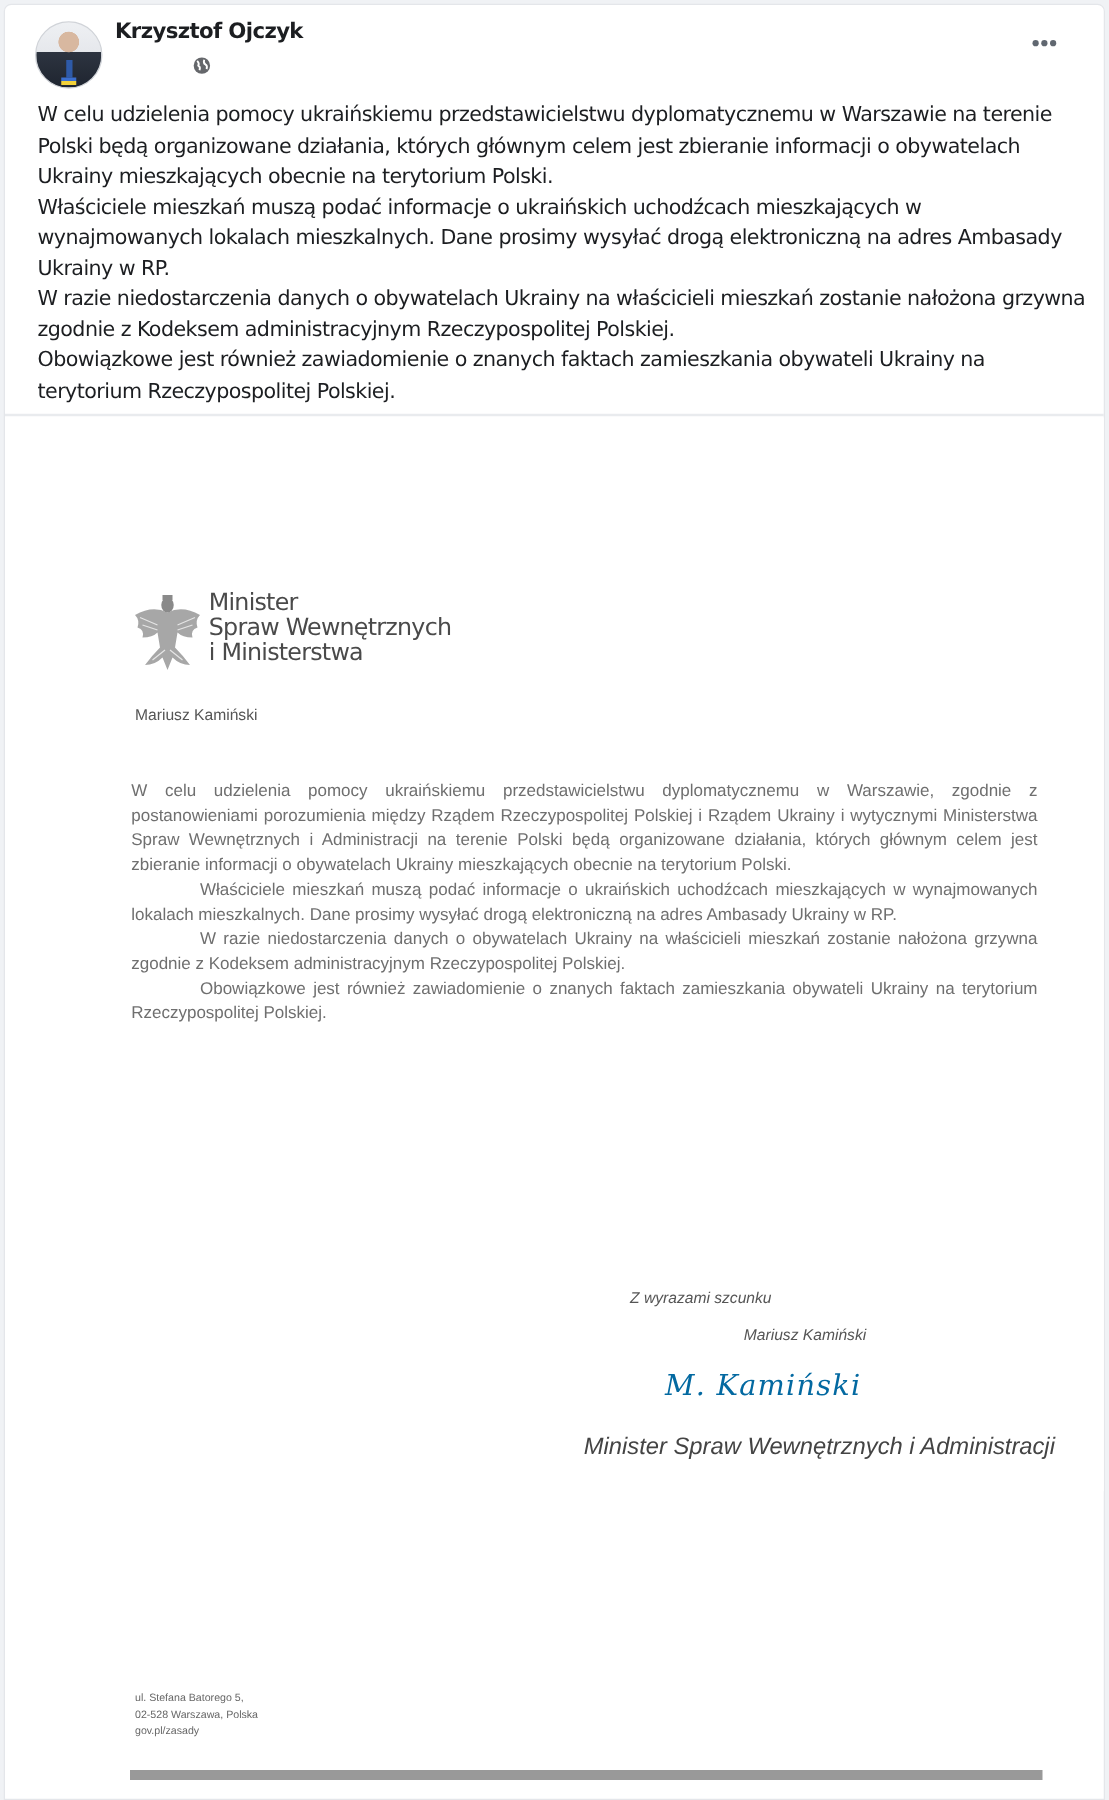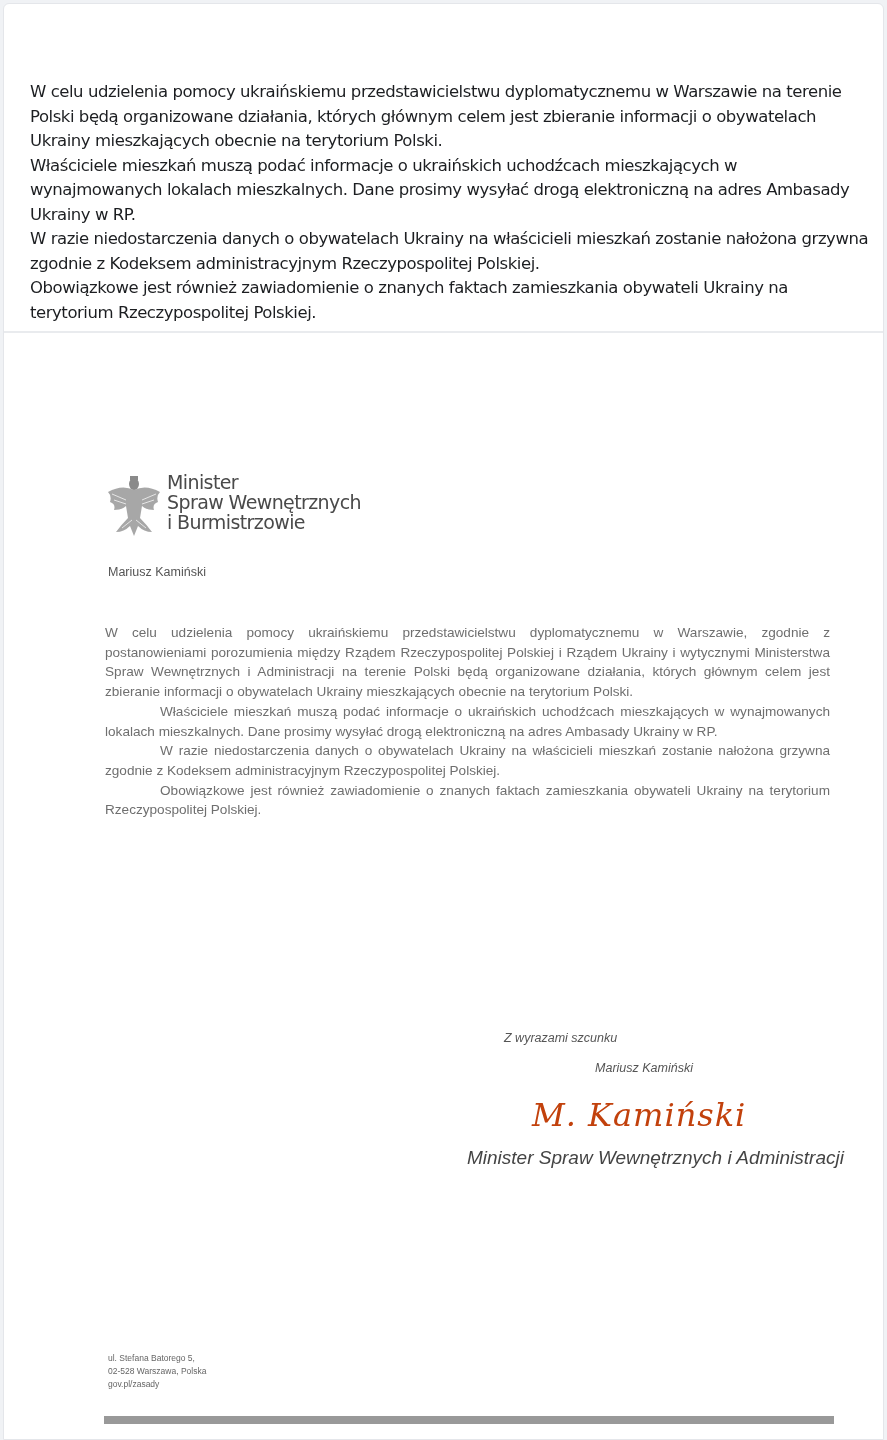--- a/index.html
+++ b/index.html
@@ -47,36 +47,52 @@
   .letter-body p { margin: 0; }
   .letter-body p.indent { text-indent: 55px; }
   .closing {
     position: absolute; left: 460px; top: 697px; width: 320px; text-align: center;
     font-family: "Liberation Sans", sans-serif; font-style: italic; font-size: 12.5px; color: #555;
   }
   .closing .greet { position: absolute; left: 0; top: 0; width: 100%; text-align: left; padding-left: 40px; box-sizing: border-box; }
   .closing .sig-name { position: absolute; left: 0; top: 30px; width: 100%; text-align: center; padding-left: 40px; box-sizing: border-box; }
   .signature {
     position: absolute; left: 528px; top: 762px; font-family: "DejaVu Serif", serif; font-style: italic;
-    font-size: 32px; color: #c2410c; letter-spacing: 1px;
+    font-size: 23px; color: #0369a1; letter-spacing: 1px;
   }
   .closing-title {
     position: absolute; left: 463px; top: 813px; font-family: "Liberation Sans", sans-serif; font-style: italic;
     font-size: 19px; color: #444;
   }
   .address {
     position: absolute; left: 104px; top: 1018px; font-family: "Liberation Sans", sans-serif;
     font-size: 8.5px; line-height: 13px; color: #666;
   }
   .footer-bar { position: absolute; left: 100px; top: 1082px; width: 730px; height: 8px; background: #999; }
 </style>
 </head>
 <body>
 
 <div class="card">
+  <div class="header">
+    <div class="avatar">
+      <div class="tie"></div>
+      <div class="badge"></div>
+    </div>
+    <div class="author">Krzysztof Ojczyk</div>
+    <svg class="globe" viewBox="0 0 16 16">
+      <circle cx="8" cy="8" r="7" fill="#65676b"></circle>
+      <path d="M4 4 Q6 6 5 8 Q7 9 6 12 M10 3 Q9 6 11 7 Q13 8 12 11" stroke="#ffffff" stroke-width="1.6" fill="none"></path>
+    </svg>
+    <div class="more">
+      <span></span>
+      <span></span>
+      <span></span>
+    </div>
+  </div>
 
   <div class="post-text">
     <p>W celu udzielenia pomocy ukraińskiemu przedstawicielstwu dyplomatycznemu w Warszawie na terenie Polski będą organizowane działania, których głównym celem jest zbieranie informacji o obywatelach Ukrainy mieszkających obecnie na terytorium Polski.</p>
     <p>Właściciele mieszkań muszą podać informacje o ukraińskich uchodźcach mieszkających w wynajmowanych lokalach mieszkalnych. Dane prosimy wysyłać drogą elektroniczną na adres Ambasady Ukrainy w RP.</p>
     <p>W razie niedostarczenia danych o obywatelach Ukrainy na właścicieli mieszkań zostanie nałożona grzywna zgodnie z Kodeksem administracyjnym Rzeczypospolitej Polskiej.</p>
     <p>Obowiązkowe jest również zawiadomienie o znanych faktach zamieszkania obywateli Ukrainy na terytorium Rzeczypospolitej Polskiej.</p>
   </div>
 
   <div class="divider"></div>
 
@@ -87,21 +103,21 @@
         <rect x="26" y="2" width="8" height="4"></rect>
         <path d="M30 16 Q18 10 4 18 Q8 22 6 28 Q12 30 10 36 Q18 36 22 32 L24 44 Q18 50 12 58 Q20 58 26 52 L30 62 L34 52 Q40 58 48 58 Q42 50 36 44 L38 32 Q42 36 50 36 Q48 30 54 28 Q52 22 56 18 Q42 10 30 16 Z" opacity="0.75"></path>
       </g>
       <g stroke="#ffffff" stroke-width="1" fill="none" opacity="0.7">
         <path d="M8 20 L22 26 M10 26 L22 30 M52 20 L38 26 M50 26 L38 30 M18 54 L28 46 M42 54 L32 46"></path>
       </g>
     </svg>
     <div class="logo-text">
       <div>Minister</div>
       <div>Spraw Wewnętrznych</div>
-      <div>i Burmistrzowie</div>
+      <div>i Ministerstwa</div>
     </div>
     <div class="minister-name">Mariusz Kamiński</div>
 
     <div class="letter-body">
       <p>W celu udzielenia pomocy ukraińskiemu przedstawicielstwu dyplomatycznemu w Warszawie, zgodnie z postanowieniami porozumienia między Rządem Rzeczypospolitej Polskiej i Rządem Ukrainy i wytycznymi Ministerstwa Spraw Wewnętrznych i Administracji na terenie Polski będą organizowane działania, których głównym celem jest zbieranie informacji o obywatelach Ukrainy mieszkających obecnie na terytorium Polski.</p>
       <p class="indent">Właściciele mieszkań muszą podać informacje o ukraińskich uchodźcach mieszkających w wynajmowanych lokalach mieszkalnych. Dane prosimy wysyłać drogą elektroniczną na adres Ambasady Ukrainy w RP.</p>
       <p class="indent">W razie niedostarczenia danych o obywatelach Ukrainy na właścicieli mieszkań zostanie nałożona grzywna zgodnie z Kodeksem administracyjnym Rzeczypospolitej Polskiej.</p>
       <p class="indent">Obowiązkowe jest również zawiadomienie o znanych faktach zamieszkania obywateli Ukrainy na terytorium  Rzeczypospolitej Polskiej.</p>
     </div>
 

